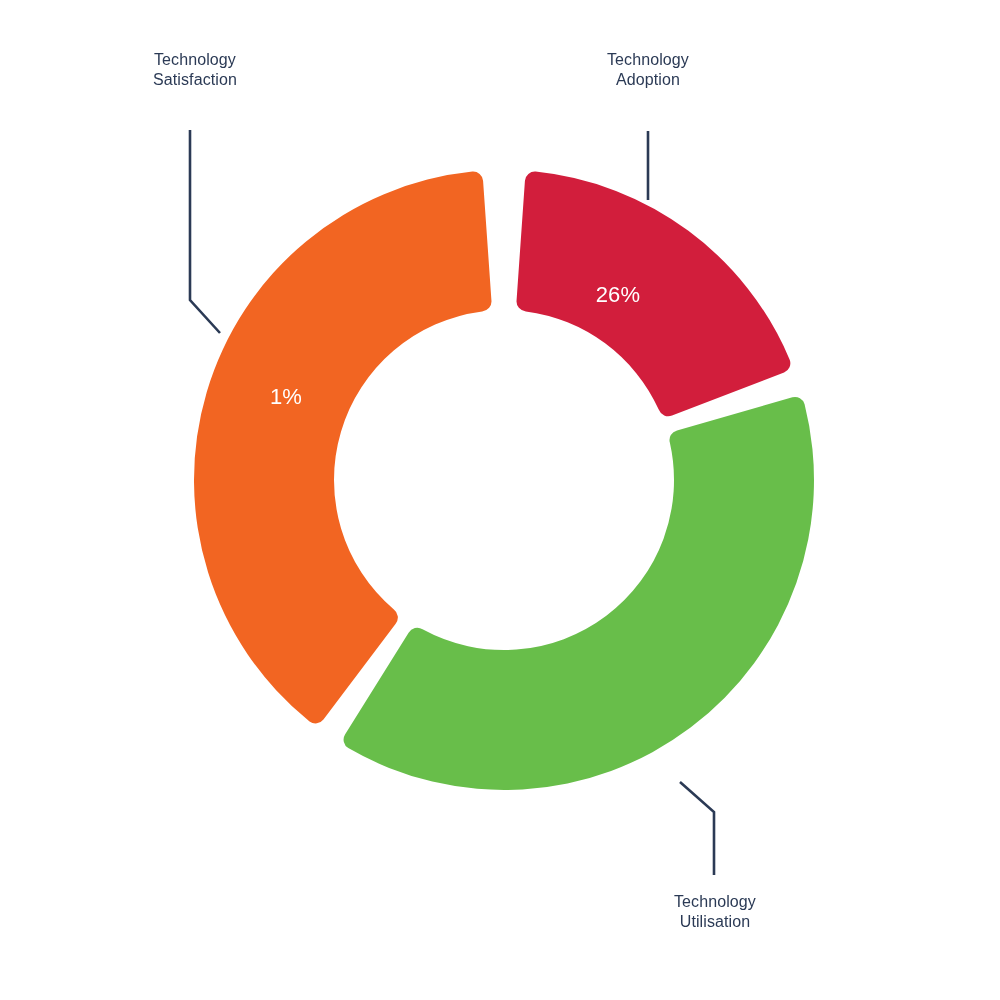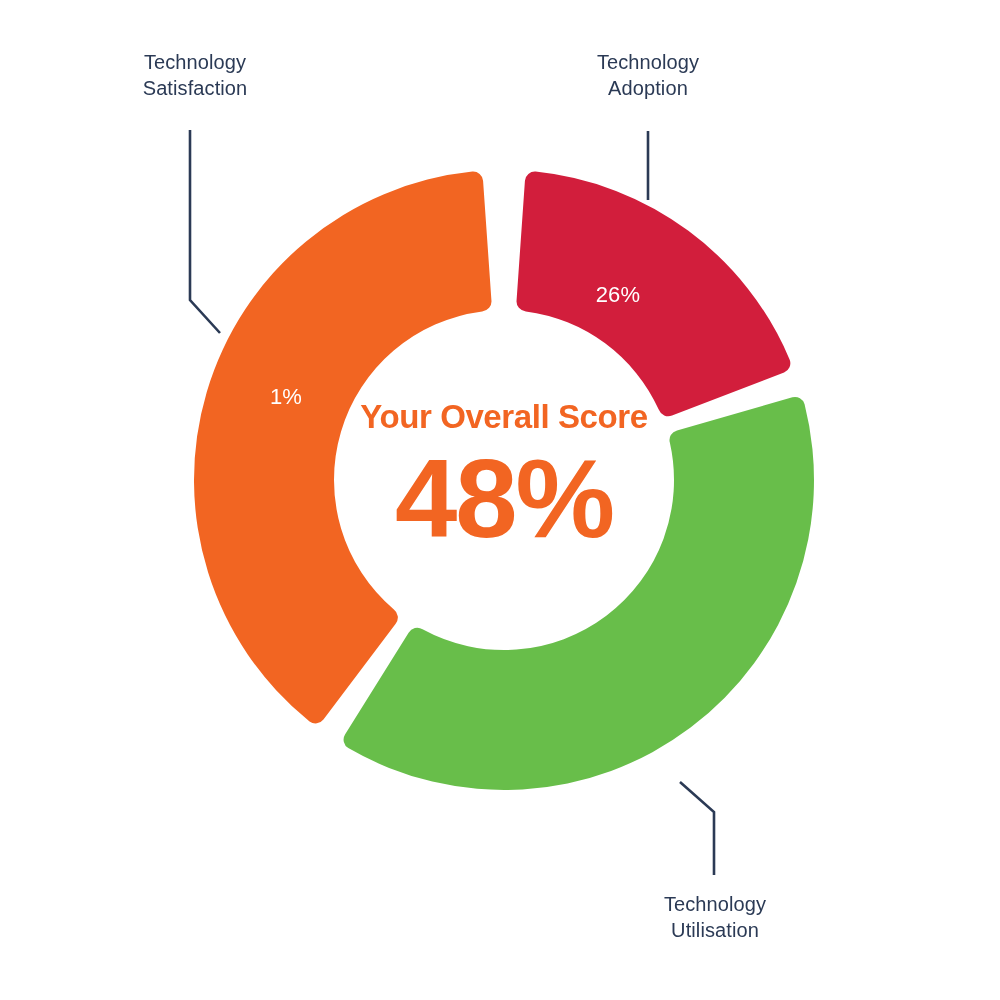--- a/index.html
+++ b/index.html
@@ -20,21 +20,21 @@
     box-sizing: border-box;
   }
   #chart-svg {
     position: absolute;
     left: 0;
     top: 0;
   }
   .callout-label {
     position: absolute;
     color: #2b3a55;
-    font-size: 20px;
+    font-size: 16px;
     line-height: 1.28;
     text-align: center;
     font-family: "Liberation Sans", sans-serif;
     white-space: pre-line;
     letter-spacing: 0.1px;
   }
   #label-satisfaction { left: 80px;  top: 50px;  width: 230px; }
   #label-adoption     { left: 533px; top: 50px;  width: 230px; }
   #label-utilisation  { left: 600px; top: 892px; width: 230px; }
 
@@ -99,18 +99,14 @@
   <div class="callout-label" id="label-satisfaction">Technology
 Satisfaction</div>
   <div class="callout-label" id="label-adoption">Technology
 Adoption</div>
   <div class="callout-label" id="label-utilisation">Technology
 Utilisation</div>
 
   <div class="slice-value" id="value-adoption">26%</div>
   <div class="slice-value" id="value-satisfaction">1%</div>
 
-  <div id="center-block">
-    <div id="center-title">Your Overall Score</div>
-    <div id="center-score">48%</div>
-  </div>
 
 </div>
 
 </body></html>

